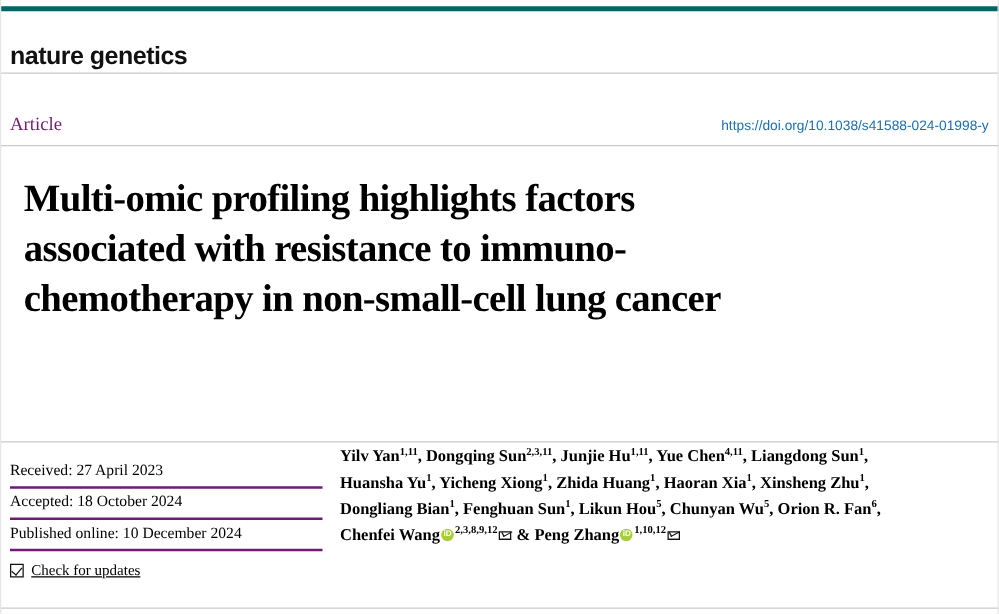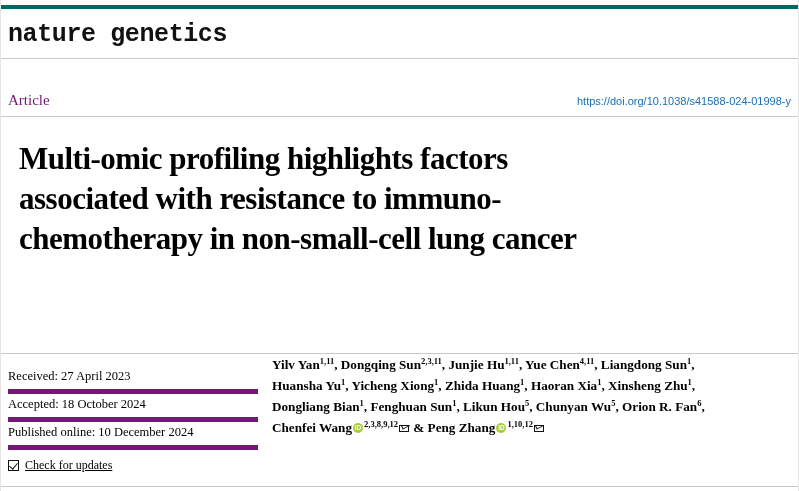--- a/index.html
+++ b/index.html
@@ -26,25 +26,25 @@
   .top-rule {
     position: absolute;
     top: 5px;
     left: 0px;
     width: 799px;
     height: 4px;
     background: #006666;
   }
   .journal-title {
     position: absolute;
-    top: 20px;
+    top: 34px;
     left: 8px;
-    font-family: Liberation Mono, monospace;
-    font-weight: bold;
-    font-size: 25px;
+    font-family: Liberation Sans, sans-serif;
+    font-weight: bold;
+    font-size: 20px;
     letter-spacing: -0.4px;
     color: #111111;
   }
   .journal-rule {
     position: absolute;
     top: 58px;
     left: 0px;
     width: 799px;
     height: 1px;
     background: #c9c9c9;
@@ -103,21 +103,21 @@
     left: 8px;
     width: 250px;
     font-family: "Liberation Serif", serif;
     font-size: 12.5px;
     color: #000000;
   }
   .meta-line {
     padding: 3px 0 5px 0;
   }
   .meta-line.bordered {
-    border-bottom: 5px solid #701a75;
+    border-bottom: 2px solid #701a75;
   }
   .check-updates {
     display: flex;
     align-items: center;
     gap: 6px;
     padding-top: 8px;
     font-size: 12px;
     text-decoration: underline;
   }
   .check-box {

